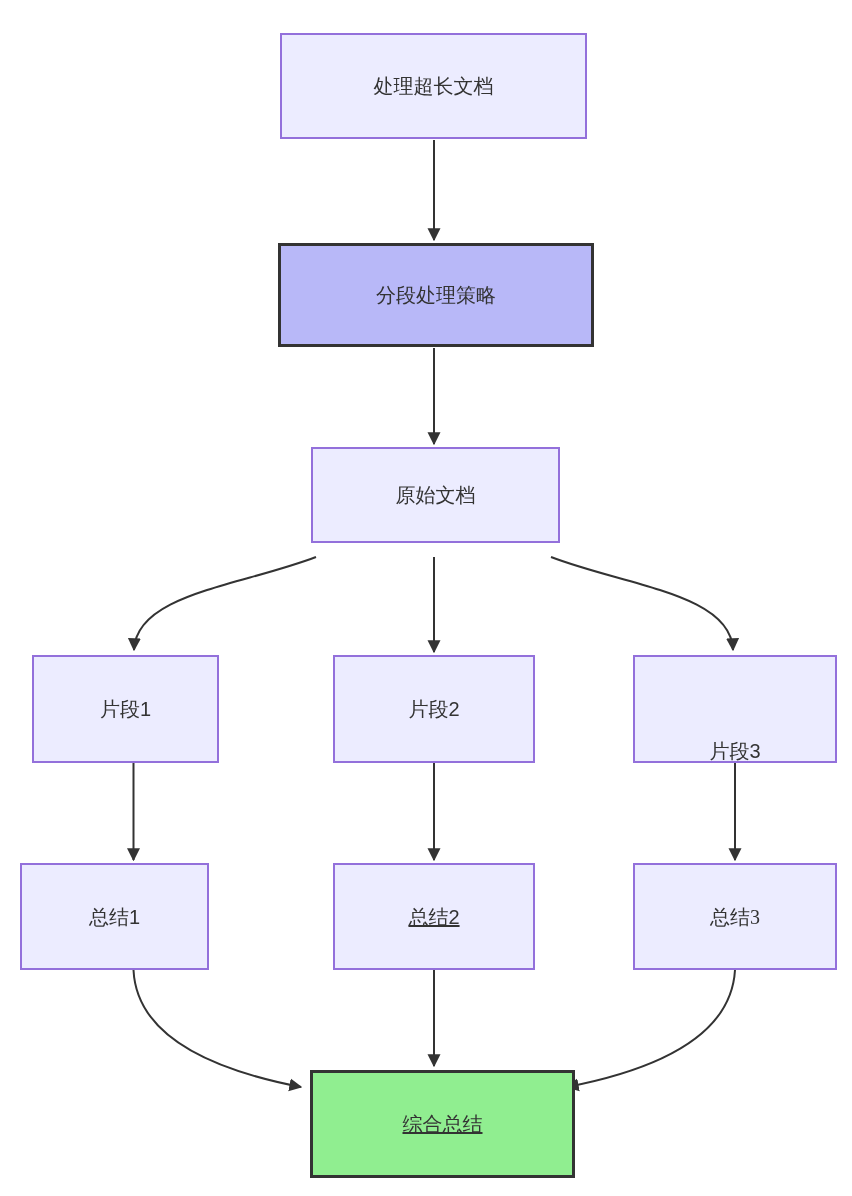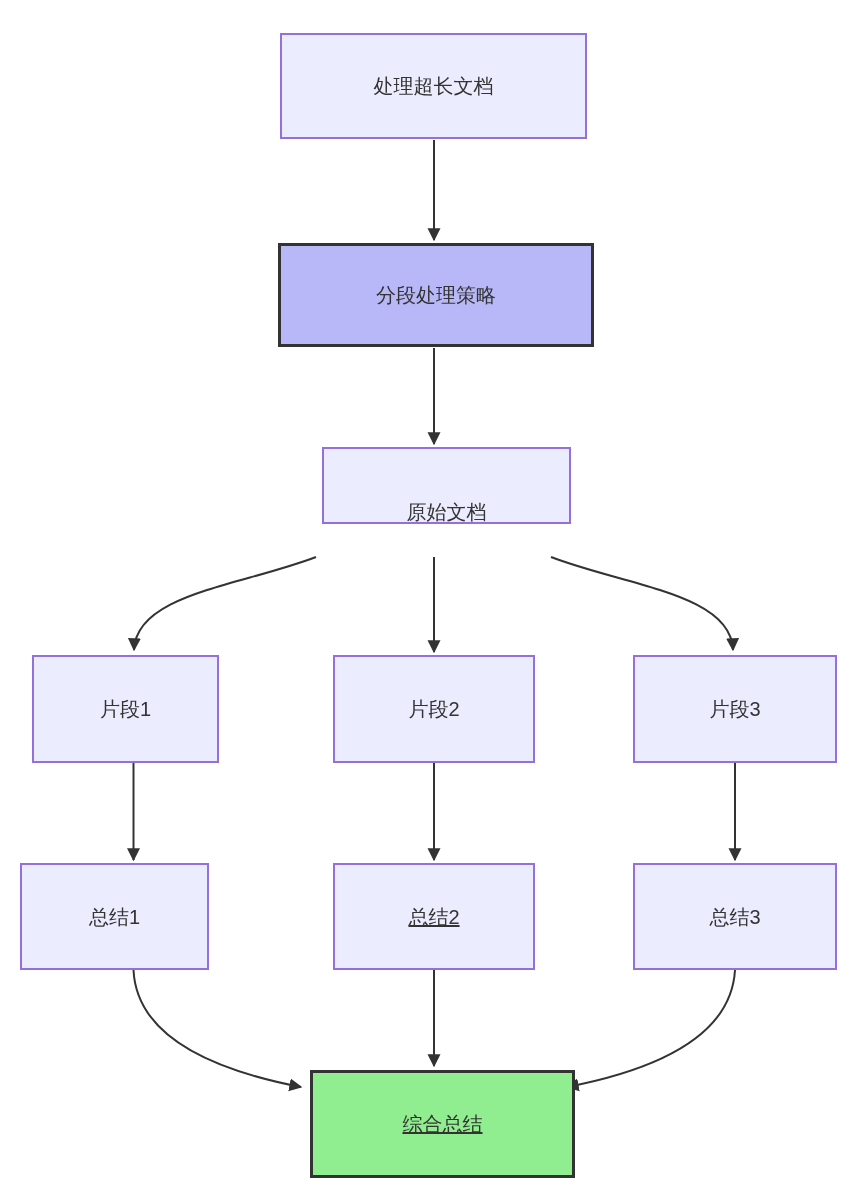--- a/index.html
+++ b/index.html
@@ -87,45 +87,45 @@
   </svg>
 
   <div class="node" style="left:280px; top:33px; width:307px; height:106px;">
     <span>处理超长文档</span>
   </div>
 
   <div class="node emphasis" style="left:278px; top:243px; width:316px; height:104px;">
     <span>分段处理策略</span>
   </div>
 
-  <div class="node" style="left:322px; top:447px; width:249px; height:77px;align-items:flex-end;">
+  <div class="node" style="left:311px; top:447px; width:249px; height:96px;">
     <span>原始文档</span>
   </div>
 
   <div class="node" style="left:32px; top:655px; width:187px; height:108px;">
     <span>片段1</span>
   </div>
 
   <div class="node" style="left:333px; top:655px; width:202px; height:108px;text-align:right;">
     <span>片段2</span>
   </div>
 
-  <div class="node" style="left:633px; top:655px; width:204px; height:108px;">
+  <div class="node" style="left:633px; top:655px; width:204px; height:108px;align-items:flex-end;">
     <span>片段3</span>
   </div>
 
   <div class="node" style="left:20px; top:863px; width:189px; height:107px;">
     <span>总结1</span>
   </div>
 
   <div class="node" style="left:333px; top:863px; width:202px; height:107px;text-decoration:underline;">
     <span>总结2</span>
   </div>
 
-  <div class="node" style="left:633px; top:863px; width:204px; height:107px;">
+  <div class="node" style="left:633px; top:863px; width:204px; height:107px;font-family:Liberation Serif, serif;">
     <span>总结3</span>
   </div>
 
   <div class="node success" style="left:310px; top:1070px; width:265px; height:108px;text-decoration:underline;">
     <span>综合总结</span>
   </div>
 
 </div>
 
 </body></html>

